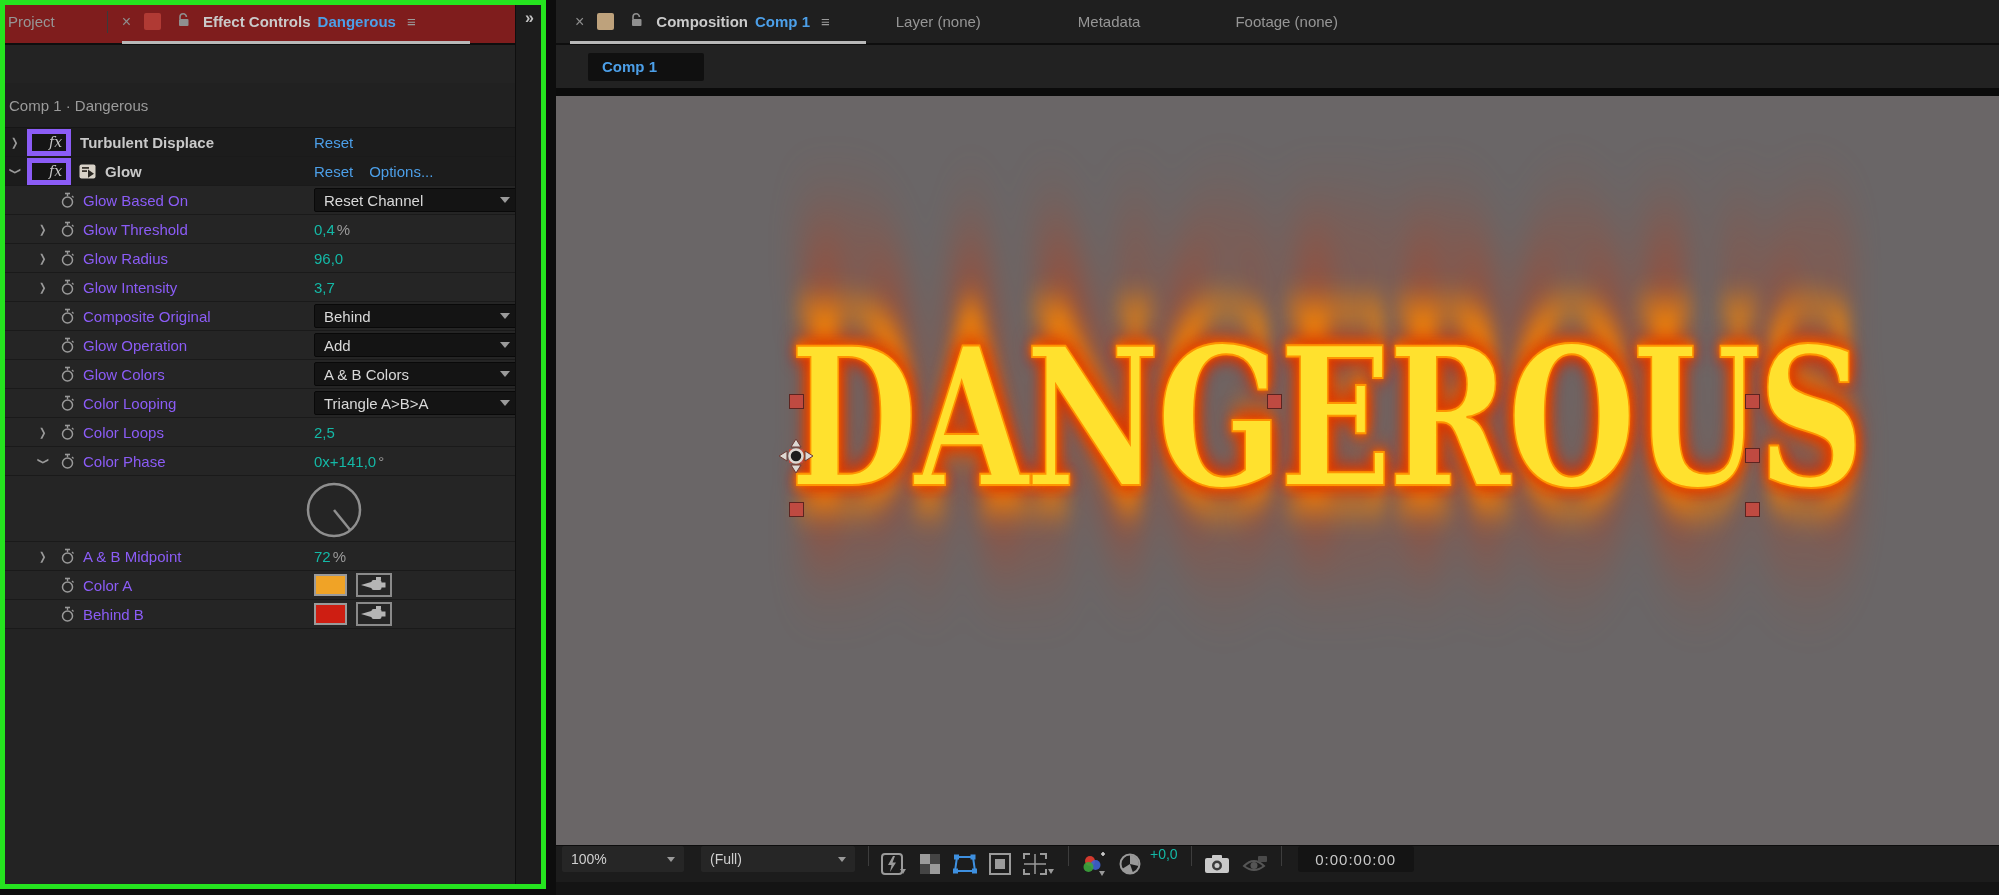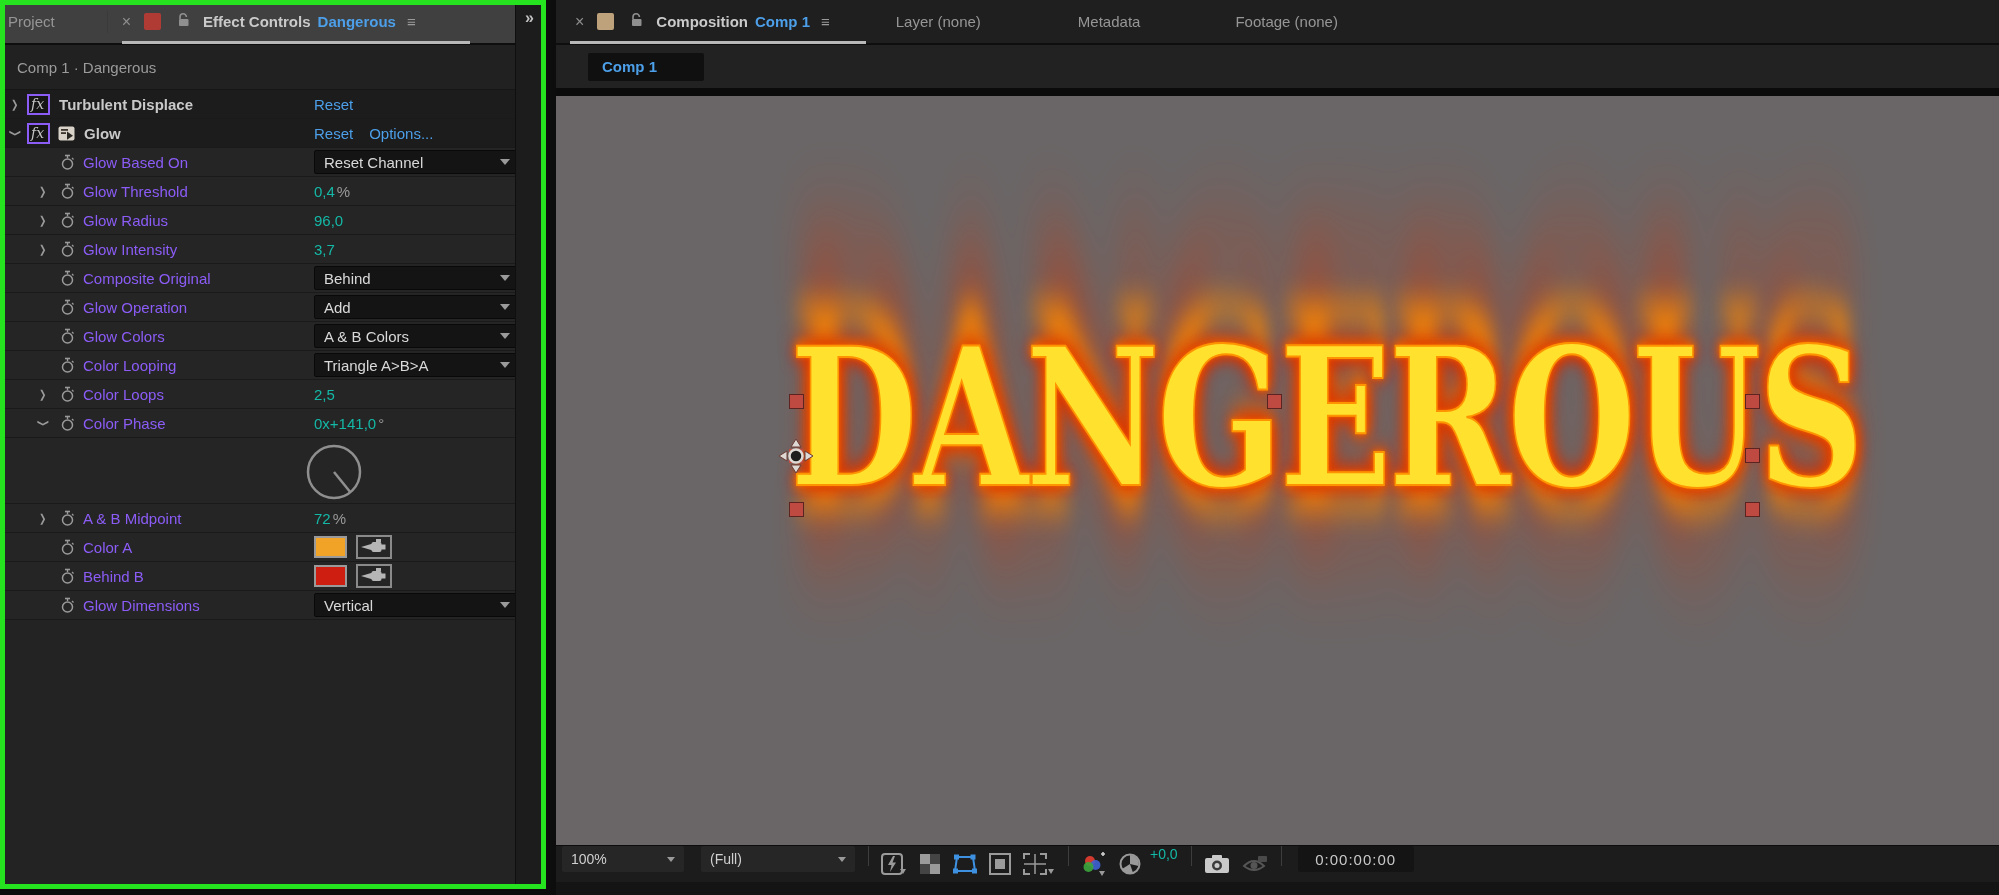--- a/index.html
+++ b/index.html
@@ -7,49 +7,49 @@
               font-family:"Liberation Sans", sans-serif; }
   .stage { position:relative; width:1999px; height:895px; }
 
   
   .left-panel { position:absolute; left:0; top:0; width:546px; height:889px; background:#232323; }
   .lp-strip { position:absolute; right:5px; top:0; width:26px; height:884px; background:#1c1c1c;
               border-left:1px solid #0f0f0f; text-align:center; }
   .lp-strip .expand { display:inline-block; margin-top:9px; color:#c2c2c2; font-size:16px; font-weight:bold; letter-spacing:-2px;}
   .lp-main { position:absolute; left:0; top:0; width:519px; height:884px; }
 
-  .lp-tabbar { position:relative; height:45px; background:#404040; border-bottom:2px solid #0e0e0e;
+  .lp-tabbar { position:relative; height:45px; background:#7f1d1d; border-bottom:2px solid #0e0e0e;
                display:flex; align-items:center; }
   .tab-label-dim { color:#969696; font-size:15px; }
   .lp-tabbar .t-project { margin-left:8px; }
   .tab-vdiv { width:1px; height:22px; background:#3a3a3a; margin-left:52px; }
   .tab-close { color:#8f8f8f; font-size:16px; margin-left:14px; }
   .panel-chip { width:17px; height:17px; margin-left:13px; border-radius:2px; }
   .chip-red { background:#b03a34; }
   .chip-tan { background:#bea27c; }
   .lock-icon { margin-left:16px; }
   .t-title { color:#cacaca; font-size:15px; font-weight:bold; margin-left:12px; }
   .t-target { color:#4c9fe8; font-size:15px; font-weight:bold; margin-left:7px; }
   .t-menu { color:#9a9a9a; font-size:15px; margin-left:11px; }
   .lp-underline { position:absolute; left:122px; top:41px; width:348px; height:3px; background:#b8b8b8; }
 
   .lp-breadcrumb { height:45px; background:#212121; color:#9b9b9b; font-size:15px;
-                   display:flex; align-items:center; padding-left:17px; border-bottom:1px solid #161616; }
+                   display:flex; align-items:center; padding-left:9px; border-bottom:1px solid #161616;margin-top:38px; }
 
   
   .row { position:relative; height:29px; display:flex; align-items:center; border-bottom:1px solid #1a1a1a; background:#252525; }
   .row.r-effect { background:#1c1c1c; }
   .row.r-dial { height:66px; background:#252525; }
   .chev { display:inline-block; width:10px; color:#9a9a9a; font-size:11px; transform:scaleX(0.8); }
   .chev.open { transform:rotate(90deg) scaleX(0.8); }
   .chev.hidden { visibility:hidden; }
   .slot-chev-top { margin-left:10px; }
   .slot-chev-param { margin-left:38px; }
   .fx-badge { font-family:"DejaVu Serif", serif; font-style:italic; color:#c4c4c4; font-size:14px;
-              background:#151515; border:2px solid #8b5cf6; padding:0 4px 1px 2px; margin-left:7px; }
+              background:#151515; border:5px solid #8b5cf6; padding:0 4px 1px 17px; margin-left:7px; }
   .eff-icon { margin-left:8px; display:inline-flex; }
   .lbl-eff { color:#c9c9c9; font-size:15px; font-weight:bold; margin-left:9px; }
   .sw-icon { margin-left:12px; display:inline-flex; }
   .lbl { color:#8b5cf6; font-size:15px; margin-left:8px; }
   .ctrl { position:absolute; left:314px; display:flex; align-items:center; }
   .link { color:#4c9fe8; font-size:15px; margin-right:16px; cursor:pointer; }
   .val { color:#14b8a6; font-size:15px; }
   .sfx { color:#9a9a9a; font-size:15px; margin-left:2px; }
   .dd { width:204px; height:24px; background:#141414; border:1px solid #090909; border-radius:2px;
         display:flex; align-items:center; justify-content:space-between; padding:0 7px 0 9px; }
@@ -389,38 +389,20 @@
                 <svg width="36" height="24" viewBox="0 0 36 24">
                   <rect x="1" y="1" width="34" height="22" fill="none" stroke="#8a8a8a" stroke-width="2"></rect>
                   <polygon points="5,12 16,8.8 16,15.2" fill="#b5b5b5"></polygon>
                   <rect x="15.5" y="7" width="10" height="10" rx="2" fill="#b5b5b5"></rect>
                   <rect x="25" y="9.5" width="4.5" height="5" fill="#b5b5b5"></rect>
                   <rect x="20" y="4" width="5" height="3.5" fill="#b5b5b5"></rect>
                 </svg>
               </span>
             </span>
           </div>
-          <div class="row r-dropdown">
-            <span class="chev hidden slot-chev-param"></span>
-            <span class="sw-icon">
-              <svg width="15" height="16" viewBox="0 0 15 16">
-                <line x1="5" y1="1.5" x2="10" y2="1.5" stroke="#9a9a9a" stroke-width="1.6"></line>
-                <line x1="7.5" y1="1.5" x2="7.5" y2="4" stroke="#9a9a9a" stroke-width="1.4"></line>
-                <line x1="12" y1="4" x2="13.5" y2="5.5" stroke="#9a9a9a" stroke-width="1.2"></line>
-                <circle cx="7.5" cy="10" r="5" fill="none" stroke="#9a9a9a" stroke-width="1.5"></circle>
-              </svg>
-            </span>
-            <span class="lbl">Glow Dimensions</span>
-            <span class="ctrl">
-              <span class="dd">
-                <span class="dd-text">Vertical</span>
-                <span class="dd-ar"></span>
-              </span>
-            </span>
-          </div>
         </div>
     </div>
 
     <div class="lp-strip">
       <span class="expand">»</span>
     </div>
   </div>
 
   <div class="comp-panel">
 

